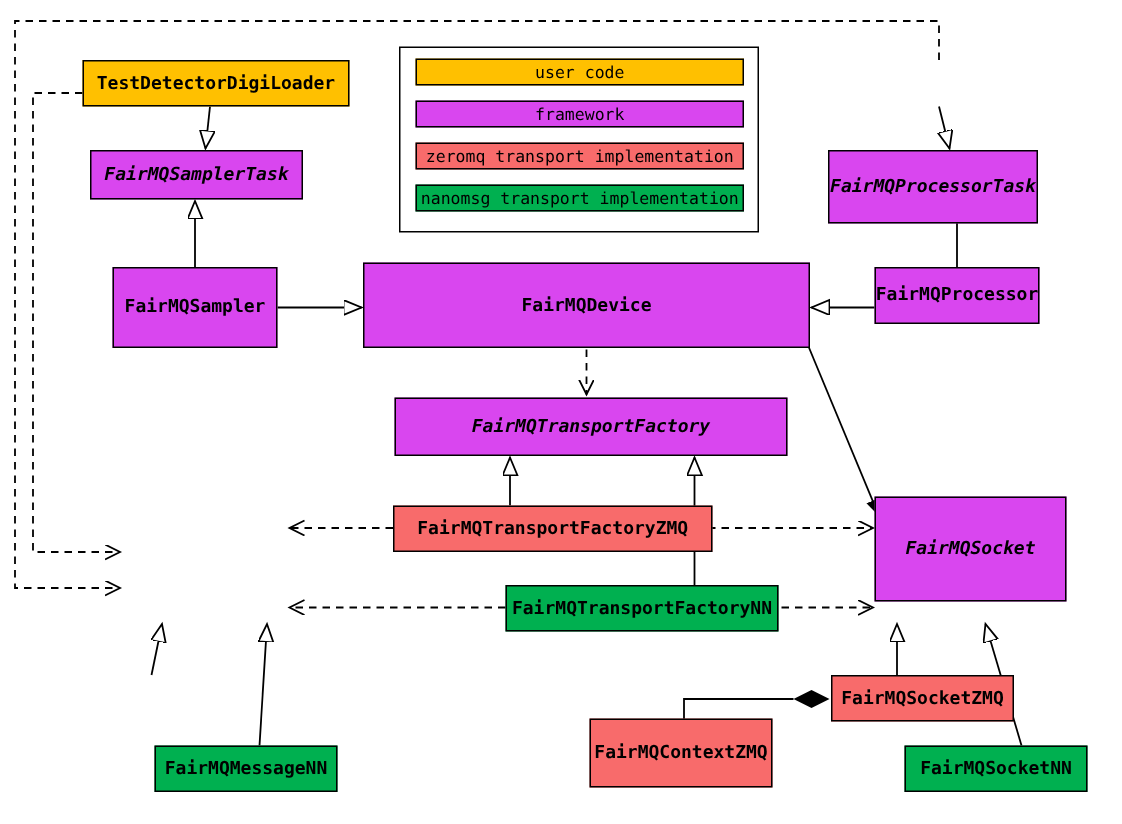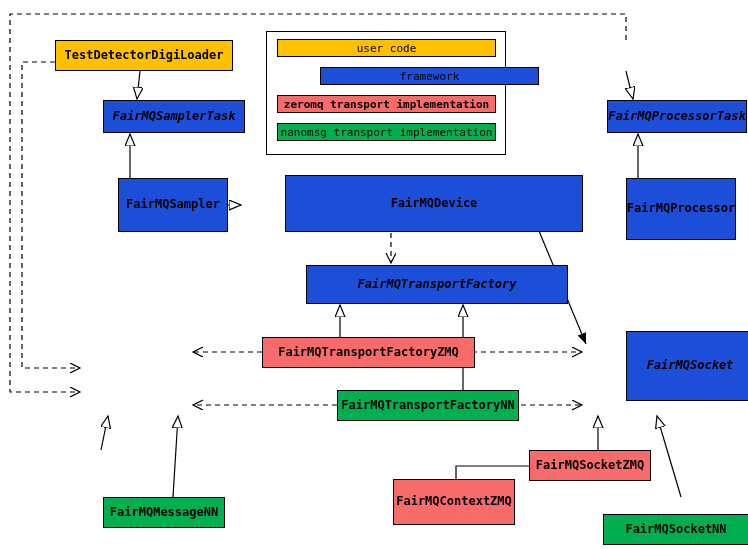--- a/index.html
+++ b/index.html
@@ -6,22 +6,22 @@
   .canvas{position:relative;width:748px;height:549px;background:#ffffff;overflow:hidden;
           font-family:"DejaVu Sans Mono","Liberation Mono",monospace;}
   .edges{position:absolute;left:0;top:0;z-index:1;}
   .solid{stroke:#000;stroke-width:1.2;fill:none;}
   .dashed{stroke:#000;stroke-width:1.2;fill:none;stroke-dasharray:5,4;}
   .node{position:absolute;box-sizing:border-box;border:1px solid #000;display:flex;
         align-items:center;justify-content:center;text-align:right;
         font-size:12px;font-weight:bold;color:#000;z-index:2;line-height:1.1;}
   .abstract{font-style:italic;}
   .c-user{background:#ffc000;}
-  .c-fw{background:#1d4ed8;margin-left:43px;}
-  .c-zmq{background:#f86b6b;font-weight:bold;}
+  .c-fw{background:#d946ef;}
+  .c-zmq{background:#f86b6b;}
   .c-nn{background:#00b050;}
   .legend{position:absolute;left:266px;top:31px;width:240px;height:124px;background:#fff;
           border:1px solid #000;z-index:2;box-sizing:border-box;padding-left:28px;}
   .legend-row{position:absolute;left:10px;width:219px;height:18px;border:1px solid #000;
           display:flex;align-items:center;justify-content:center;font-size:11px;
           color:#000;box-sizing:border-box;}
 </style>
 </head>
 <body>
 
@@ -80,39 +80,39 @@
     <div class="legend-row c-nn" style="top:91px">
         <span>nanomsg transport implementation</span>
       </div>
   </div>
 
   <div class="node c-user" style="left:55px;top:40px;width:178px;height:31px">TestDetectorDigiLoader</div>
 
 
   <div class="node c-fw abstract" style="left:60px;top:100px;width:142px;height:33px">FairMQSamplerTask</div>
 
-  <div class="node c-fw abstract" style="left:564px;top:100px;width:140px;height:33px">FairMQProcessorTask</div>
+  <div class="node c-fw abstract" style="left:552px;top:100px;width:140px;height:49px">FairMQProcessorTask</div>
 
   <div class="node c-fw" style="left:75px;top:178px;width:110px;height:54px">FairMQSampler</div>
 
   <div class="node c-fw" style="left:242px;top:175px;width:298px;height:57px">FairMQDevice</div>
 
-  <div class="node c-fw" style="left:583px;top:178px;width:110px;height:62px">FairMQProcessor</div>
+  <div class="node c-fw" style="left:583px;top:178px;width:110px;height:38px">FairMQProcessor</div>
 
   <div class="node c-fw abstract" style="left:263px;top:265px;width:262px;height:39px">FairMQTransportFactory</div>
 
   <div class="node c-zmq" style="left:262px;top:337px;width:213px;height:31px">FairMQTransportFactoryZMQ</div>
 
   <div class="node c-nn" style="left:337px;top:390px;width:182px;height:31px">FairMQTransportFactoryNN</div>
 
 
   <div class="node c-fw abstract" style="left:583px;top:331px;width:128px;height:70px">FairMQSocket</div>
 
 
   <div class="node c-nn" style="left:103px;top:497px;width:122px;height:31px">FairMQMessageNN</div>
 
-  <div class="node c-zmq" style="left:529px;top:450px;width:122px;height:31px">FairMQSocketZMQ</div>
+  <div class="node c-zmq" style="left:554px;top:450px;width:122px;height:31px">FairMQSocketZMQ</div>
 
   <div class="node c-zmq" style="left:393px;top:479px;width:122px;height:46px">FairMQContextZMQ</div>
 
-  <div class="node c-nn" style="left:603px;top:514px;width:146px;height:31px">FairMQSocketNN</div>
+  <div class="node c-nn" style="left:603px;top:497px;width:122px;height:31px">FairMQSocketNN</div>
 
 </div>
 
 </body></html>

